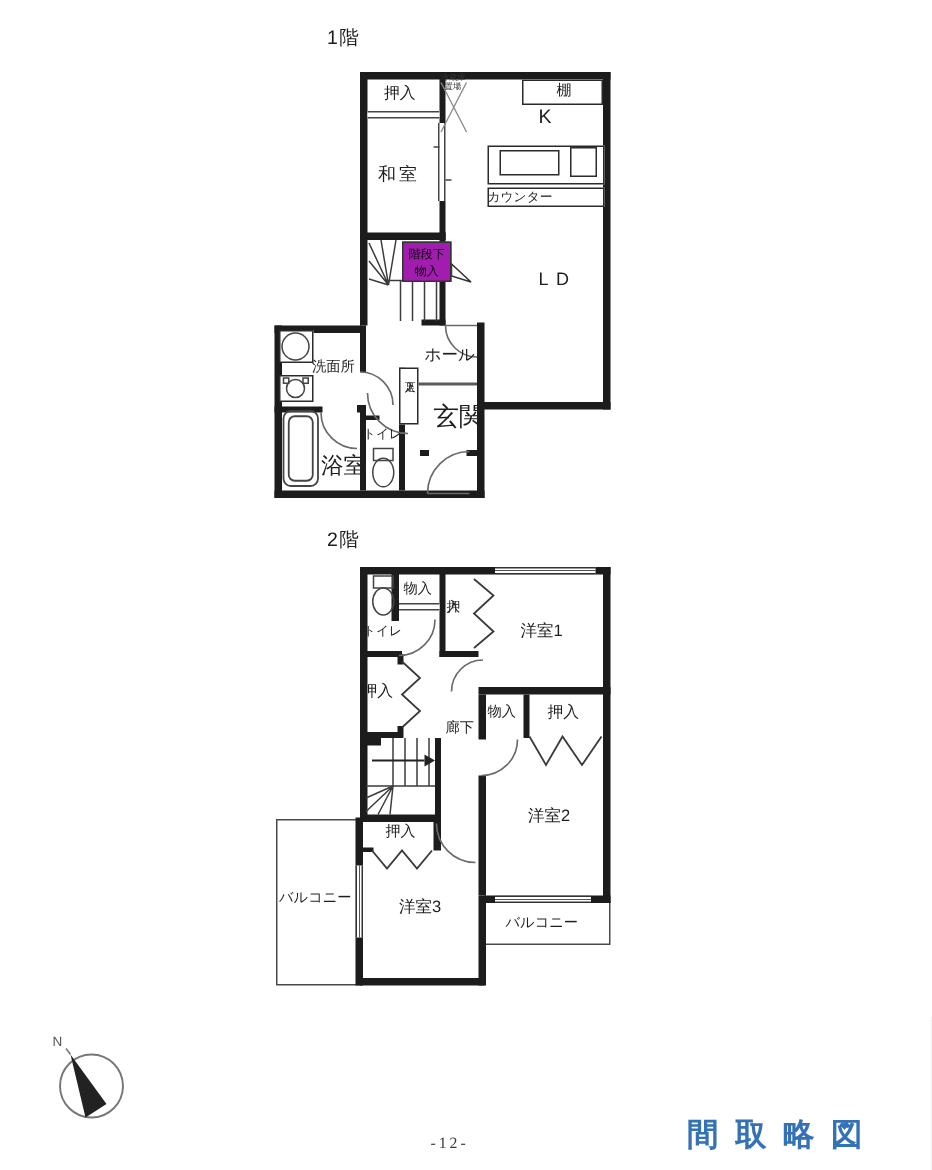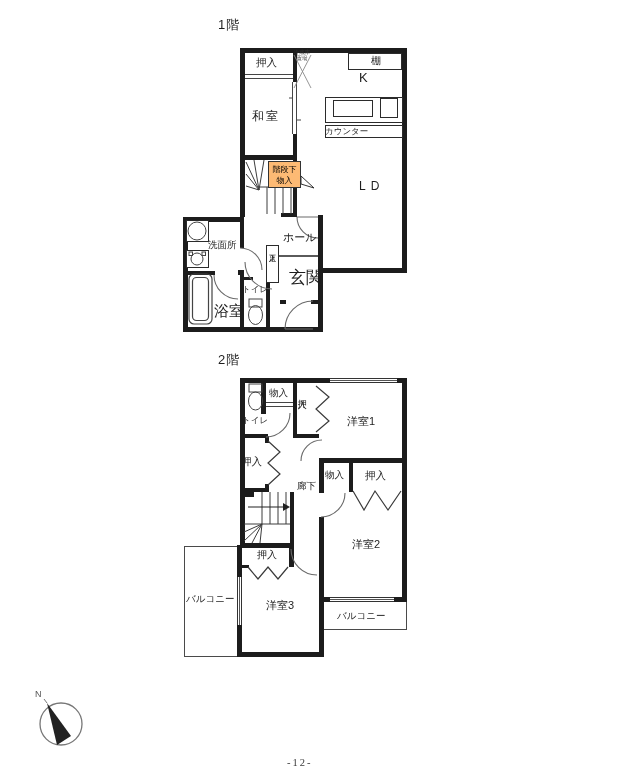--- a/index.html
+++ b/index.html
@@ -11,21 +11,21 @@
   .dblh{position:absolute;background:#fff;border-top:1.5px solid #454545;border-bottom:1.5px solid #454545;box-sizing:border-box;z-index:3;}
   .dblv{position:absolute;background:#fff;border-left:1.5px solid #454545;border-right:1.5px solid #454545;box-sizing:border-box;z-index:3;}
   .thinline{position:absolute;background:#5a5a5a;z-index:3;}
   .winh{position:absolute;background:#fff;border-top:1.3px solid #333;border-bottom:1.3px solid #333;box-sizing:border-box;z-index:4;
         background-image:linear-gradient(to bottom, transparent 44%, #555 44%, #555 58%, transparent 58%);}
   .winv{position:absolute;background:#fff;border-left:1.3px solid #333;border-right:1.3px solid #333;box-sizing:border-box;z-index:4;
         background-image:linear-gradient(to right, transparent 44%, #555 44%, #555 58%, transparent 58%);}
   svg.overlay{position:absolute;left:0;top:0;z-index:5;}
   .lbl{position:absolute;color:#1e1e1e;white-space:nowrap;z-index:6;line-height:1.15;}
   .vert{writing-mode:vertical-rl;text-orientation:upright;}
-  .callout{position:absolute;border:1px solid #333;background:#fdba74;z-index:6;text-align:center;box-sizing:border-box;}
+  .callout{position:absolute;border:1px solid #333;background:#a21caf;z-index:6;text-align:center;box-sizing:border-box;}
   .serif{font-family:"Liberation Serif","DejaVu Serif",serif;}
 </style>
 </head>
 <body>
 
 <div id="page">
 
   <div>
 
     <div class="wall" style="left:240px;top:48px;width:167px;height:5px"></div>
@@ -211,14 +211,15 @@
   <div class="lbl" style="left:325px;top:470px;font-size:9.5px">物入</div>
   <div class="lbl" style="left:365px;top:469px;font-size:10.5px">押入</div>
   <div class="lbl" style="left:352px;top:538px;font-size:11px">洋室2</div>
   <div class="lbl" style="left:257px;top:549px;font-size:10px">押入</div>
   <div class="lbl" style="left:266px;top:599px;font-size:11px">洋室3</div>
   <div class="lbl" style="left:186px;top:594px;font-size:9.5px">バルコニー</div>
   <div class="lbl" style="left:337px;top:611px;font-size:9.5px">バルコニー</div>
 
   <div class="lbl" style="left:35px;top:689px;font-size:9px;color:#555">N</div>
   <div class="lbl serif" style="left:287px;top:757px;font-size:10.5px;letter-spacing:2px;color:#3a3a3a">-12-</div>
+  <div class="lbl serif" style="left: 458px; top: 744px; font-size: 21px; letter-spacing: 11px; font-weight: 600; color: rgb(52, 113, 181);">間取略図</div>
 
 </div>
 
 </body></html>

